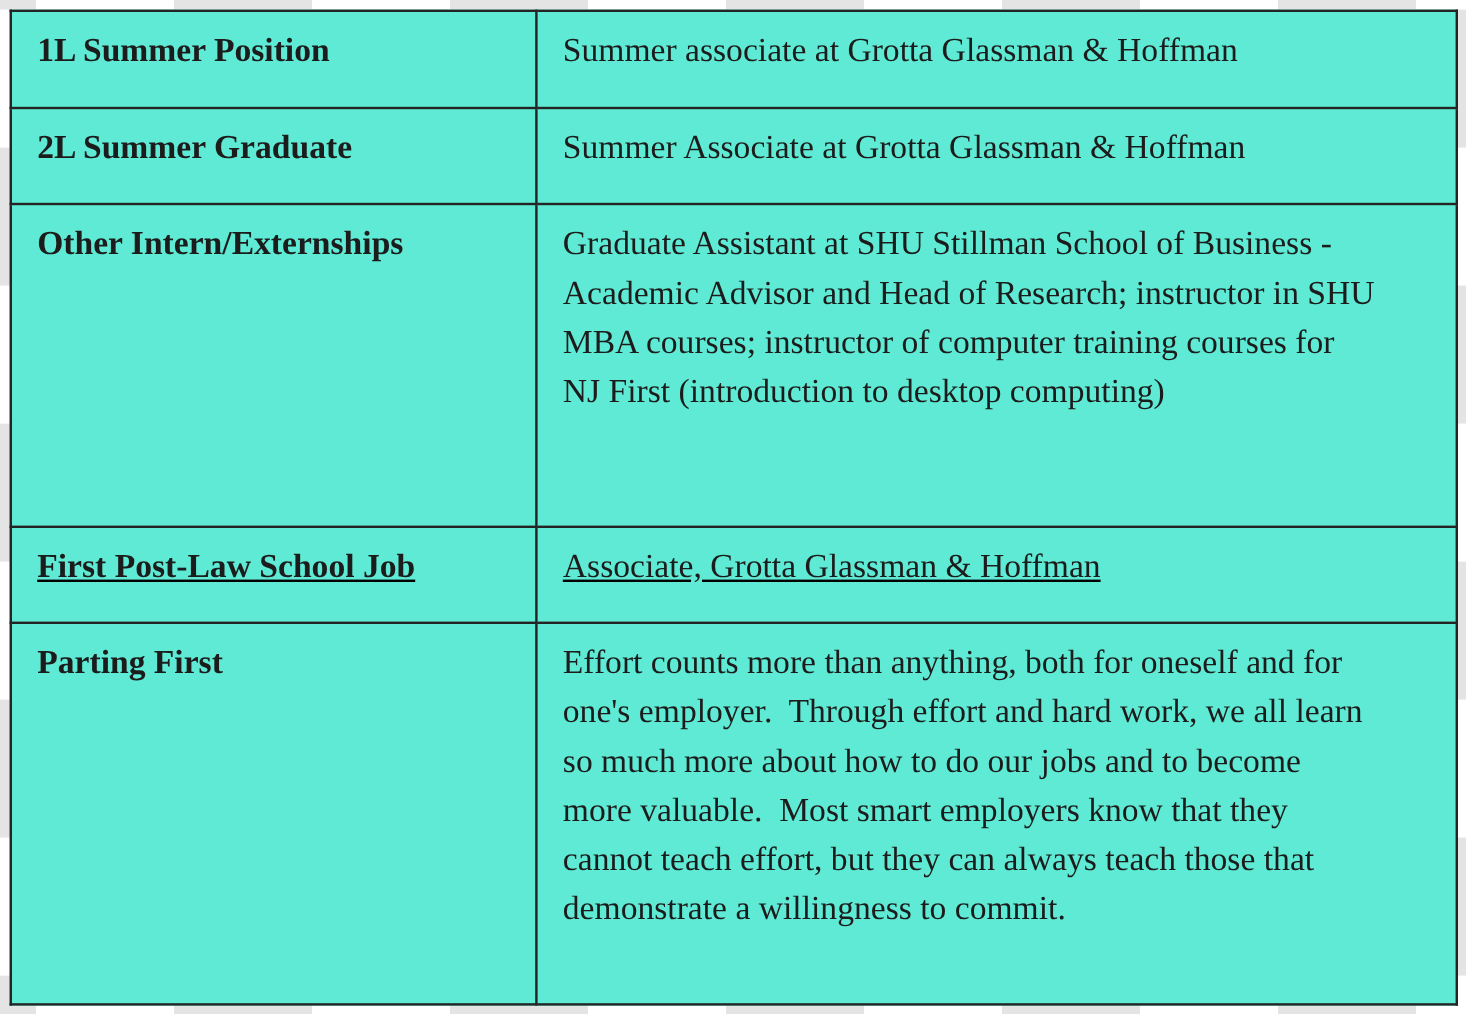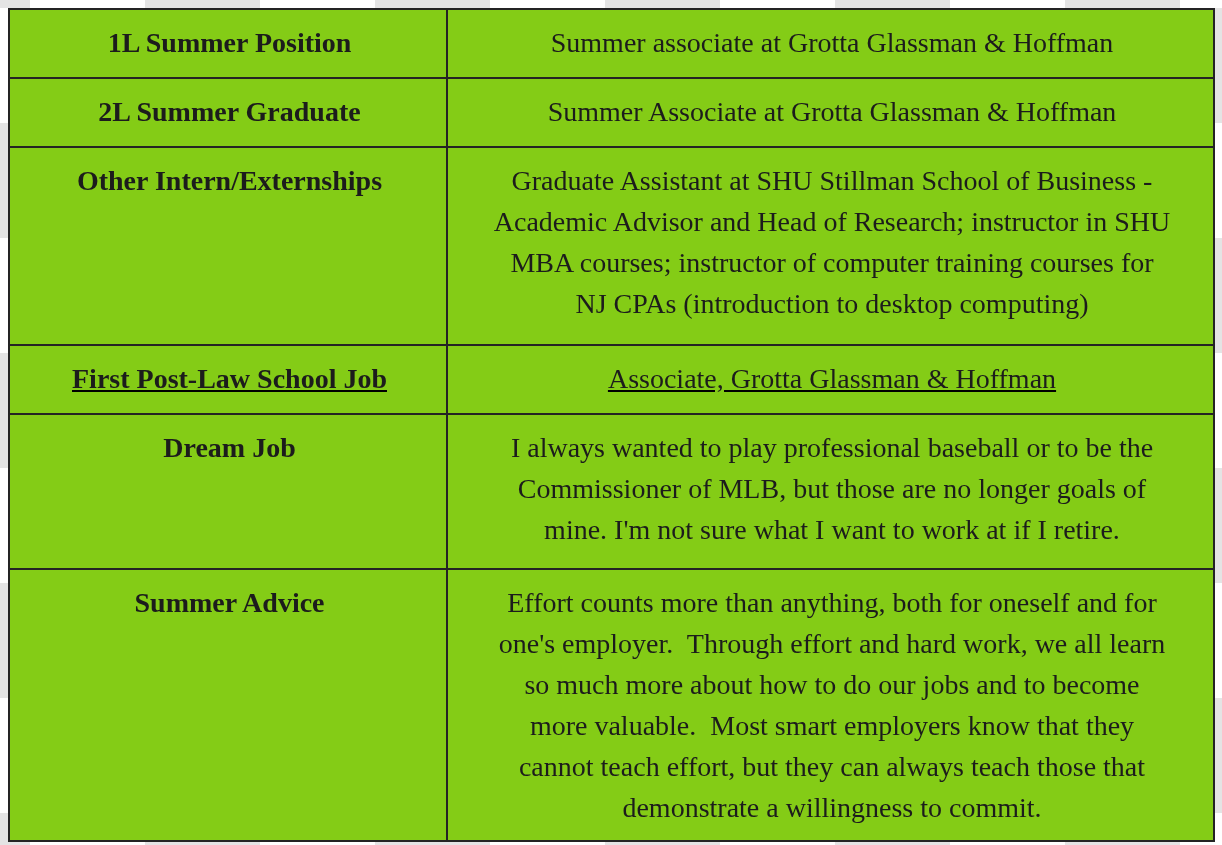--- a/index.html
+++ b/index.html
@@ -16,42 +16,41 @@
     font-family: "Liberation Serif", serif;
   }
   table.profile-table {
     position: absolute;
     left: 8px;
     top: 8px;
     width: 1207px;
     height: 830px;
     border-collapse: collapse;
     table-layout: fixed;
-    background: #84cc16;
-    text-align: center;
+    background: #5eead4;
   }
   table.profile-table td {
     border: 2px solid #242424;
     vertical-align: top;
     padding: 12px 18px 12px 21px;
     font-size: 28px;
     line-height: 41px;
     color: #1c1c1c;
   }
   td.label-cell {
     width: 397px;
     font-weight: bold;
     white-space: nowrap;
   }
   td.value-cell {
     white-space: pre-wrap;
   }
   tr:nth-child(1) { height: 69px; }
   tr:nth-child(2) { height: 69px; }
-  tr:nth-child(3) { height: 198px; }
+  tr:nth-child(3) { height: 230px; }
   tr:nth-child(4) { height: 69px; text-decoration: underline; }
   tr:nth-child(5) { height: 155px; }
 </style>
 </head>
 <body>
 
 <table class="profile-table">
   <tbody>
     <tr>
       <td class="label-cell">1L Summer Position</td>
@@ -59,34 +58,28 @@
     </tr>
     <tr>
       <td class="label-cell">2L Summer Graduate</td>
       <td class="value-cell">Summer Associate at Grotta Glassman &amp; Hoffman</td>
     </tr>
     <tr>
       <td class="label-cell">Other Intern/Externships</td>
       <td class="value-cell">Graduate Assistant at SHU Stillman School of Business -
 Academic Advisor and Head of Research; instructor in SHU
 MBA courses; instructor of computer training courses for
-NJ CPAs (introduction to desktop computing)</td>
+NJ First (introduction to desktop computing)</td>
     </tr>
     <tr>
       <td class="label-cell">First Post-Law School Job</td>
       <td class="value-cell">Associate, Grotta Glassman &amp; Hoffman</td>
     </tr>
     <tr>
-      <td class="label-cell">Dream Job</td>
-      <td class="value-cell">I always wanted to play professional baseball or to be the
-Commissioner of MLB, but those are no longer goals of
-mine. I'm not sure what I want to work at if I retire.</td>
-    </tr>
-    <tr>
-      <td class="label-cell">Summer Advice</td>
+      <td class="label-cell">Parting First</td>
       <td class="value-cell">Effort counts more than anything, both for oneself and for
 one's employer.  Through effort and hard work, we all learn
 so much more about how to do our jobs and to become
 more valuable.  Most smart employers know that they
 cannot teach effort, but they can always teach those that
 demonstrate a willingness to commit.</td>
     </tr>
   </tbody>
 </table>
 

